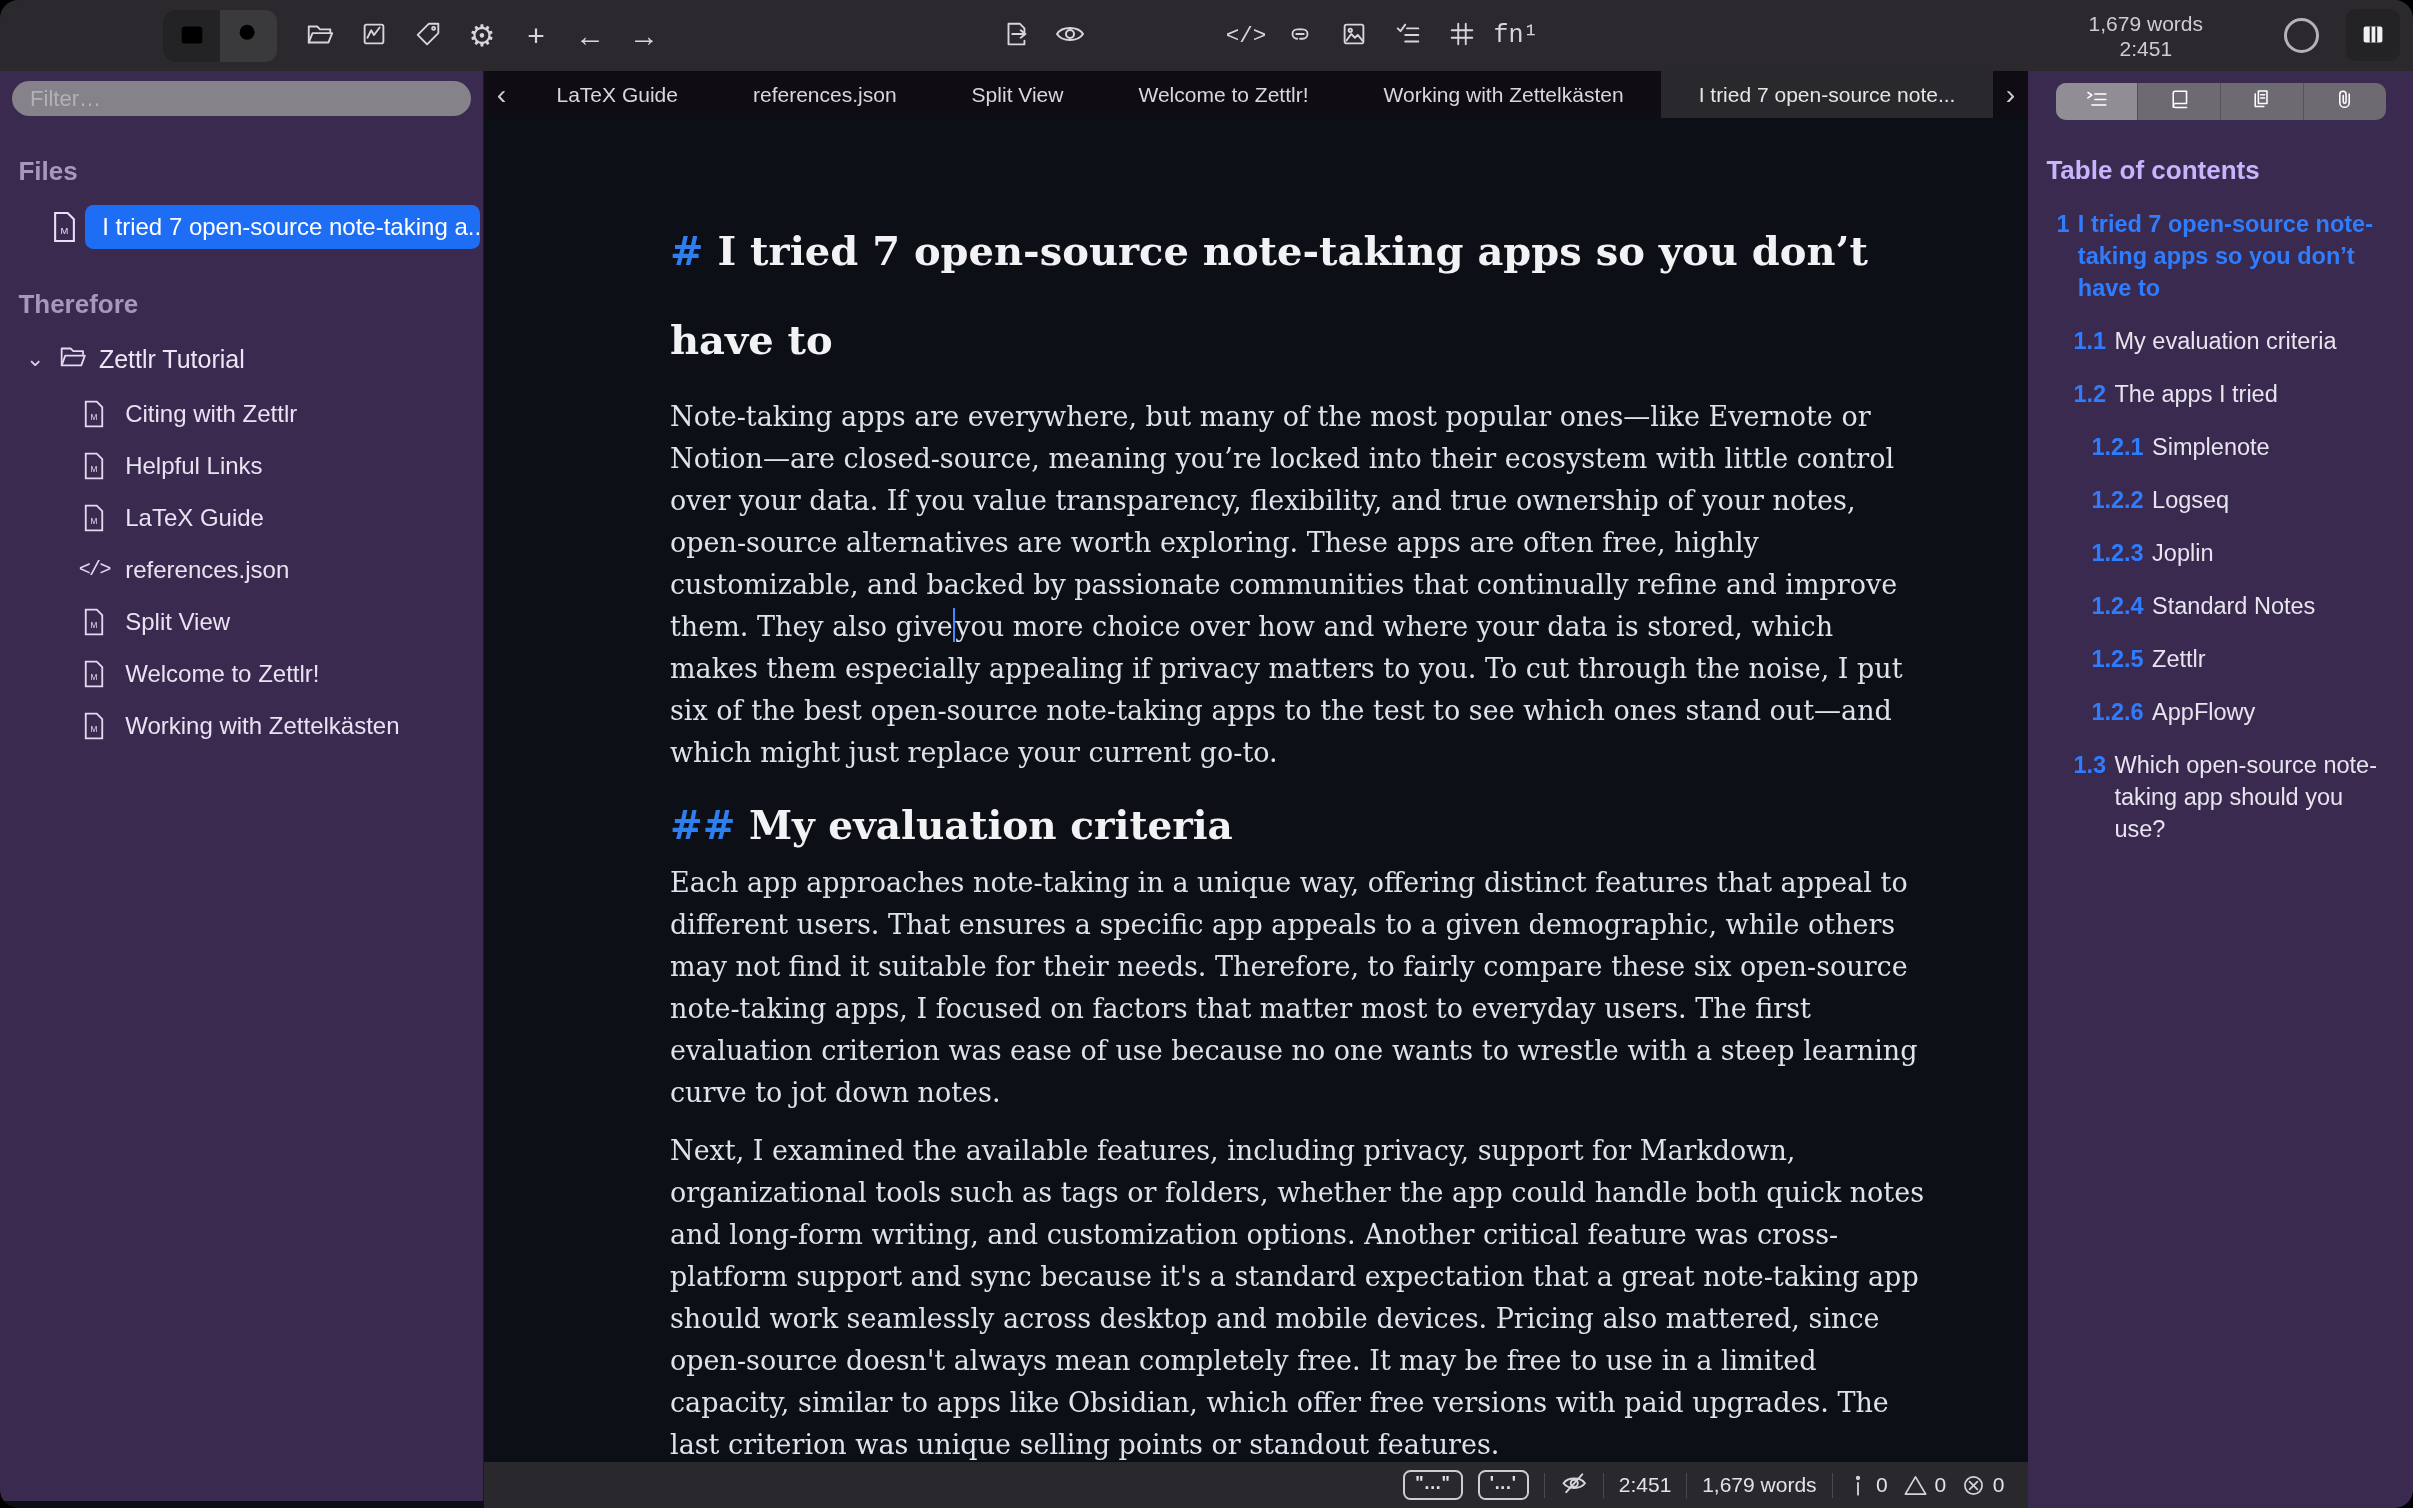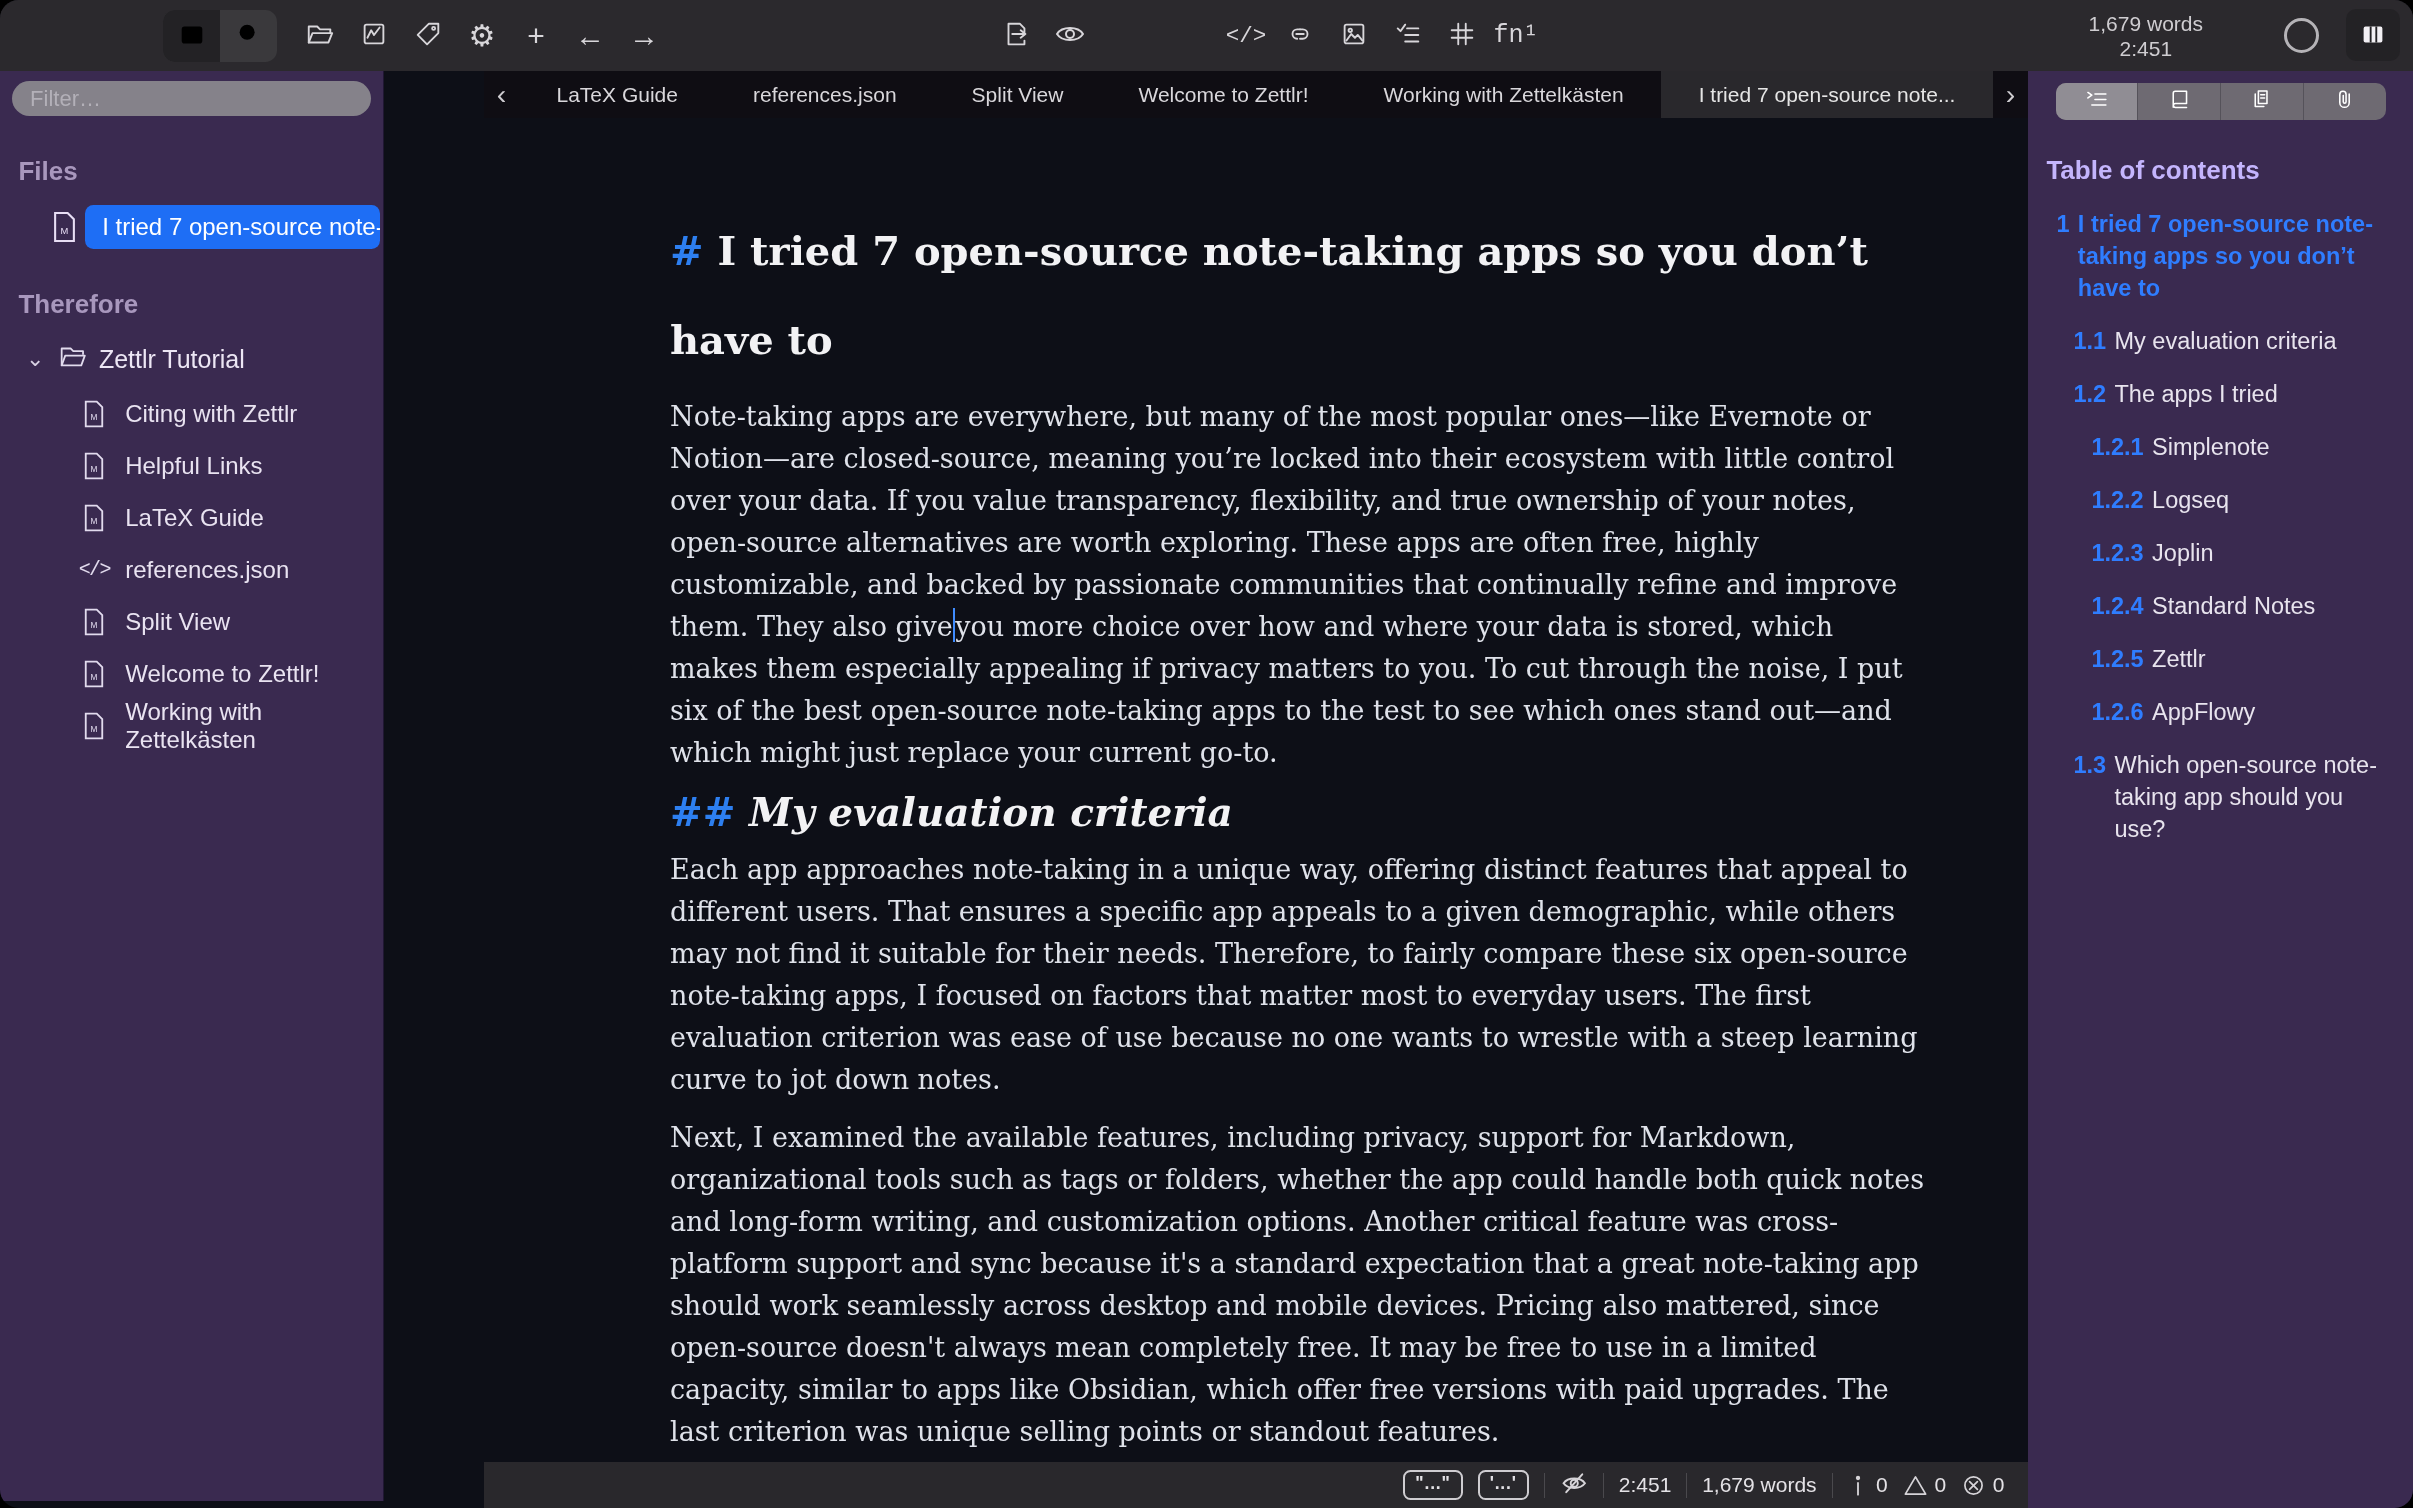--- a/index.html
+++ b/index.html
@@ -13,21 +13,21 @@
   .seg-pill { position:absolute; left:163px; top:10px; height:52px; width:114px; border-radius:11.7px; background:#3a393c; display:flex; overflow:hidden; }
   .seg-pill .seg { width:57px; height:52px; display:flex; align-items:center; justify-content:center; }
   .seg-pill .seg.pressed { background:#232225; }
   .tb-glyph { font-size:30px; font-weight:300; color:#d8d6da; }
   .tb-mono { font-family:"Liberation Mono", monospace; font-size:22.6px; color:#d8d6da; }
   .tb-words { position:absolute; right:210px; top:0; height:71px; display:flex; flex-direction:column; align-items:center; justify-content:center; color:#cfcdd1; font-size:21px; line-height:25px; }
   .tb-circle { position:absolute; right:94px; top:18.4px; width:35px; height:35px; border:3.4px solid #b5b3b7; border-radius:50%; }
   .tb-panel { position:absolute; right:13.4px; top:9.2px; width:54px; height:52px; background:#232225; border-radius:10px; display:flex; align-items:center; justify-content:center; }
 
   
-  .sidebar-left { position:absolute; top:71px; left:0; width:384px; bottom:7px; background:#3a2a50; border-right:0.8px solid #201733; }
+  .sidebar-left { position:absolute; top:71px; left:0; width:484px; bottom:7px; background:#3a2a50; border-right:0.8px solid #201733; }
   .filter-wrap { margin:10px 11.7px 0 11.7px; }
   .filter-input { width:100%; height:35px; border:none; outline:none; border-radius:17.6px; background:#85828a; color:#c4c1c9; font-size:22px; padding:0 18.4px; font-family:"Liberation Sans", sans-serif; }
   .filter-input::placeholder { color:#b3b0b8; }
   .side-heading { color:#a897bd; font-size:26px; font-weight:bold; margin:40px 0 17px 18.4px; }
   .file-selected-row { display:flex; align-items:center; margin-left:50px; height:45px; }
   .doc-icon { width:28.5px; height:35px; margin-right:6.7px; flex:0 0 auto; display:flex; align-items:center; justify-content:center; }
   .pill-selected { background:#1e6ef5; border-radius:8.4px; color:#fff; font-size:24px; height:44px; display:flex; align-items:center; padding:0 17px; flex:1; margin-right:3.4px; white-space:nowrap; overflow:hidden; }
   .ws-root-row { display:flex; align-items:center; margin-left:23.5px; height:44px; color:#ece6f4; font-size:25px; gap:11.7px; }
   .chev { color:#d9d2e4; font-size:22px; width:23.5px; text-align:center; }
   .ws-files { margin-top:6.7px; }
@@ -44,21 +44,21 @@
   .tab.active { background:#29282c; color:#e5e5e5; }
 
   
   .editor { position:absolute; top:118px; left:484px; right:385px; bottom:46px; background:#0d0f17; overflow:hidden; }
   .doc-col { width:1257px; margin-left:186px; padding-top:88px; font-family:"DejaVu Serif", serif; color:#dfe2ea; }
   .md-h1 { font-size:40px; font-weight:bold; color:#f2f2f4; line-height:89px; }
   .md-h2 { font-size:39px; font-weight:bold; color:#f2f2f4; line-height:54px; }
   .hash { color:#2d7ff0; font-weight:bold; }
   .md-p { font-size:27px; line-height:42px; }
   .p1 { margin-top:11.7px; }
-  .h2a { margin-top:11px;font-style:italic; }
+  .h2a { margin-top:24px; }
   .p2 { margin-top:10px; }
   .p3 { margin-top:16px; }
   .caret { display:inline-block; width:2.5px; height:34px; background:#3f8cff; vertical-align:-6.7px; }
 
   
   .statusbar { position:absolute; left:484px; right:385px; bottom:0; height:46px; background:#29282c; display:flex; align-items:center; justify-content:flex-end; gap:15px; padding-right:23.5px; z-index:5; color:#d6d4d8; }
   .sb-btn { border:2.1px solid #cfcdd1; border-radius:7.5px; font-size:17.6px; font-weight:bold; padding:0.8px 10px 4.2px 10px; color:#e4e2e6; letter-spacing:0.8px; }
   .sb-div { width:0.8px; height:25px; background:#4a494d; }
   .sb-text { font-size:21px; color:#e4e2e6; }
   .sb-count { display:flex; align-items:center; gap:6.7px; font-size:21px; color:#e4e2e6; }

